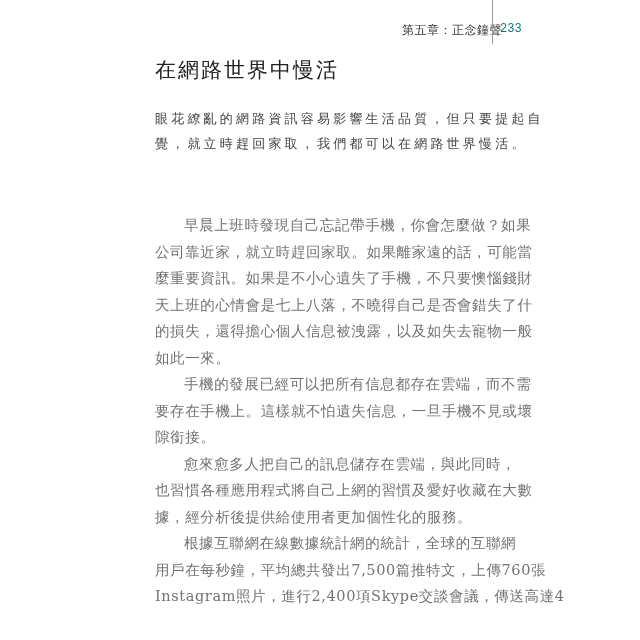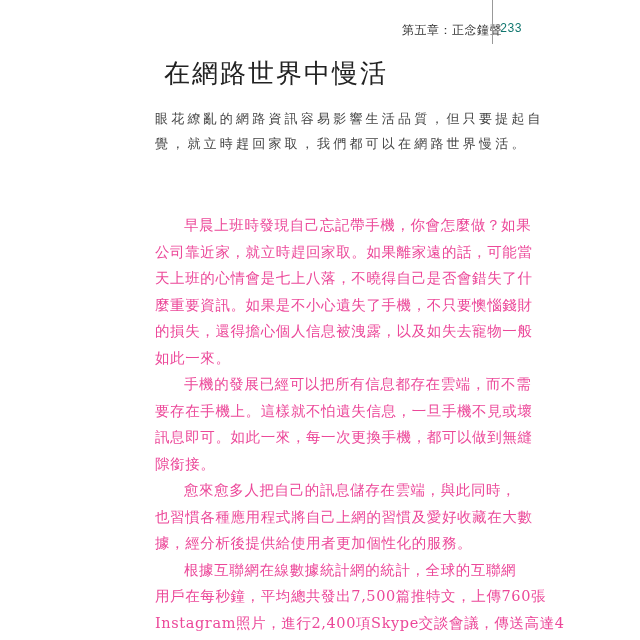--- a/index.html
+++ b/index.html
@@ -15,31 +15,31 @@
     font-size: 12px; color: #333; letter-spacing: 0.5px;
   }
   .header-divider {
     position: absolute; left: 492px; top: 0; width: 1px; height: 44px; background: #999;
   }
   .header-page {
     position: absolute; left: 500px; top: 22px; font-family: Liberation Mono, monospace;
     font-size: 12px; color: #0f766e;
   }
   .title {
-    position: absolute; left: 155px; top: 56px; font-size: 26px; color: #222; letter-spacing: 2px; margin-left: 9px;
+    position: absolute; left: 155px; top: 56px; font-size: 21px; color: #222; letter-spacing: 2px;
   }
   .subtitle {
     position: absolute; left: 155px; top: 106px; width: 340px; font-size: 13px; line-height: 25px;
     color: #444; letter-spacing: 3.2px;
   }
   .body-text {
     position: absolute; left: 155px; top: 212px; width: 340px;
   }
   .para {
-    font-size: 14.5px; line-height: 26.5px; color: #ec4899; margin: 0; text-align: justify;
+    font-size: 14.5px; line-height: 26.5px; color: #737373; margin: 0; text-align: justify;
     letter-spacing: 0.6px;
   }
   .line { display: block; white-space: nowrap; }
   .indent { padding-left: 29px; }
 </style>
 </head>
 <body>
 
 <div class="header">
   <span class="header-chapter">第五章：正念鐘聲</span>
@@ -51,29 +51,28 @@
 
 <div class="subtitle">
   <span class="line">眼花繚亂的網路資訊容易影響生活品質，但只要提起自</span>
   <span class="line">覺，就立時趕回家取，我們都可以在網路世界慢活。</span>
 </div>
 
 <div class="body-text">
   <p class="para">
     <span class="line indent">早晨上班時發現自己忘記帶手機，你會怎麼做？如果</span>
     <span class="line">公司靠近家，就立時趕回家取。如果離家遠的話，可能當</span>
+    <span class="line">麼重要資訊。如果是不小心遺失了手機，不只要懊惱錢財</span>
     <span class="line">天上班的心情會是七上八落，不曉得自己是否會錯失了什</span>
-    <span class="line">麼重要資訊。如果是不小心遺失了手機，不只要懊惱錢財</span>
     <span class="line">的損失，還得擔心個人信息被洩露，以及如失去寵物一般</span>
     <span class="line">如此一來。</span>
   </p>
   <p class="para">
     <span class="line indent">手機的發展已經可以把所有信息都存在雲端，而不需</span>
     <span class="line">要存在手機上。這樣就不怕遺失信息，一旦手機不見或壞</span>
-    <span class="line">訊息即可。如此一來，每一次更換手機，都可以做到無縫</span>
     <span class="line">隙銜接。</span>
   </p>
   <p class="para">
     <span class="line indent">愈來愈多人把自己的訊息儲存在雲端，與此同時，</span>
     <span class="line">也習慣各種應用程式將自己上網的習慣及愛好收藏在大數</span>
     <span class="line">據，經分析後提供給使用者更加個性化的服務。</span>
   </p>
   <p class="para">
     <span class="line indent">根據互聯網在線數據統計網的統計，全球的互聯網</span>
     <span class="line">用戶在每秒鐘，平均總共發出7,500篇推特文，上傳760張</span>

